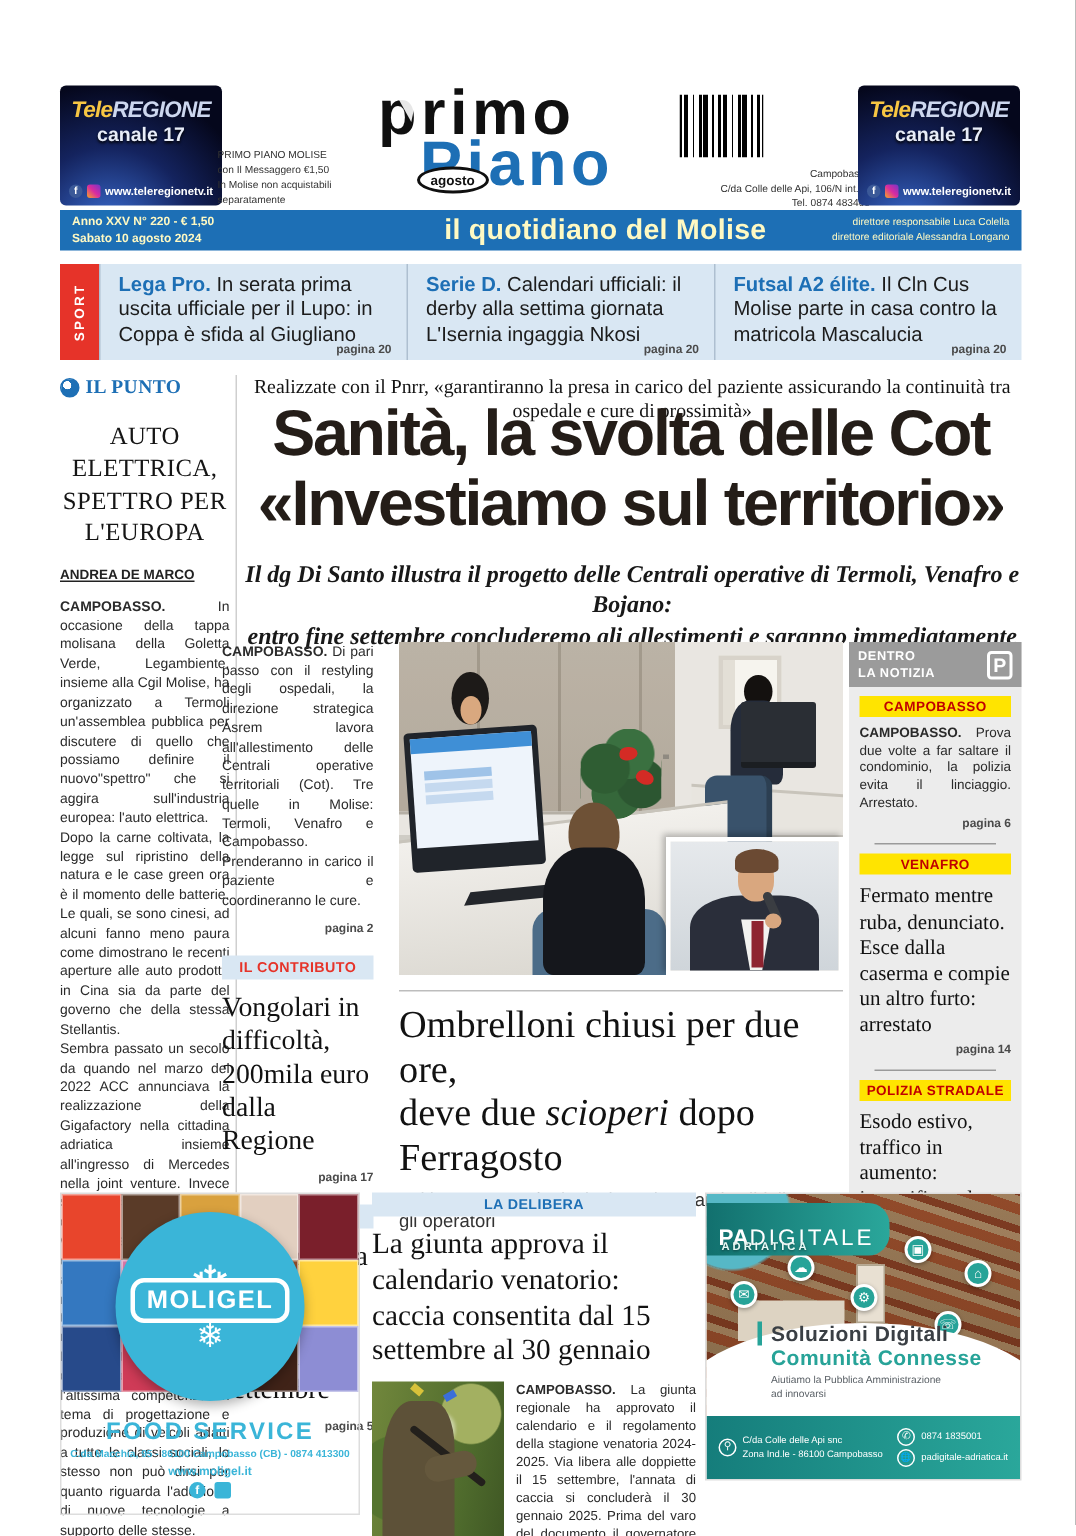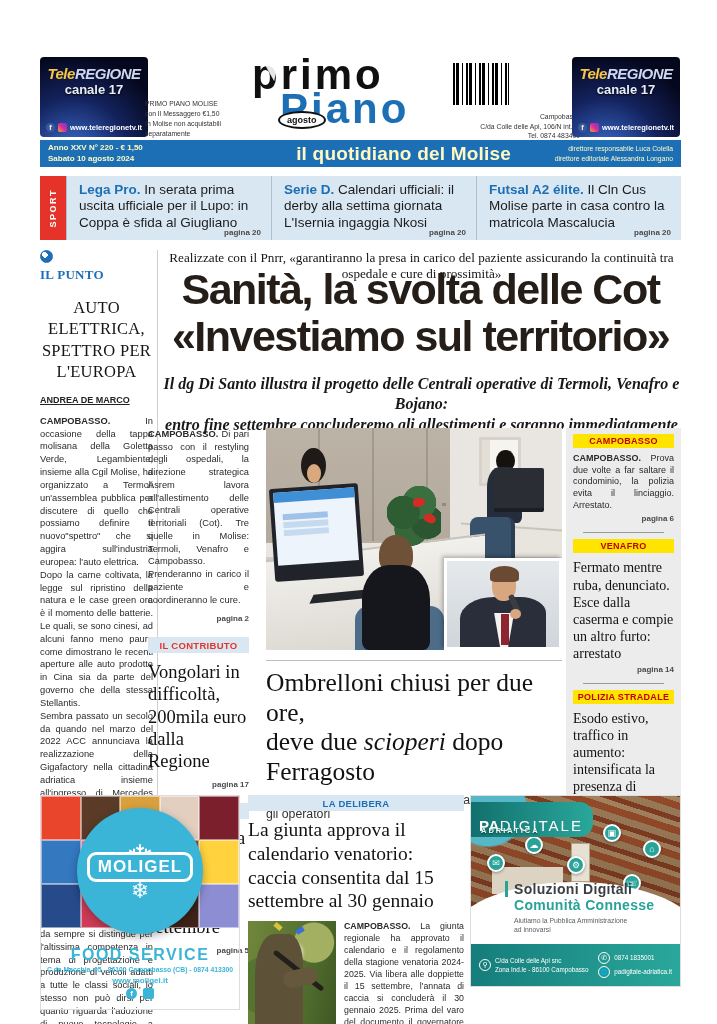--- a/index.html
+++ b/index.html
@@ -43,21 +43,21 @@
   .sport-tab span { writing-mode:vertical-rl; transform:rotate(180deg); font-size:9px; font-weight:bold; letter-spacing:1.5px; }
   .sport-item { flex:1; padding:6px 10px 3px 12px; position:relative; border-left:1px solid #aebfd0; }
   .sport-item:first-of-type { border-left:none; }
   .sport-item .txt { font-size:13.5px; line-height:1.22; color:#1c1c1c; }
   .sport-item .lead { color:#1d6fb5; font-weight:bold; }
   .pagina { font-size:8px; font-weight:bold; color:#4a4a4a; text-align:right; }
   .sport-item .pagina { position:absolute; right:10px; bottom:3px; }
 
   
   .punto { left:40px; top:250px; width:113px; }
-  .punto-head { display:flex; gap:4px;flex-direction:column; }
+  .punto-head { display:flex; align-items:center; gap:4px; }
   .punto-icon { width:13px; height:13px; border-radius:50%; background:radial-gradient(circle at 35% 35%, #fff 0 27%, #1d6fb5 28%); border:1.5px solid #1d6fb5; }
   .punto-head .lbl { font-family:"Liberation Serif", serif; font-weight:bold; font-size:13px; color:#1d6fb5; letter-spacing:0.3px; }
   .punto-title { margin-top:14px; font-family:"Liberation Serif", serif; font-size:16.5px; line-height:1.3; text-align:center; color:#151515; letter-spacing:0.3px; }
   .punto-author { margin-top:12px; font-size:9px; font-weight:bold; text-decoration:underline; color:#222; }
   .punto-body { margin-top:10px; font-size:9.3px; line-height:1.38; text-align:justify; color:#2a2a2a; }
   .punto-body .cb { font-weight:bold; }
   .punto-body p + p { margin-top:0; }
   .vline { left:157px; top:250px; width:1px; height:545px; background:#cfcfcf; }
 
   
@@ -347,20 +347,25 @@
   <div class="abs ombrelloni">
     <div class="omb-head">
       <div>Ombrelloni chiusi per due ore,</div>
       <div><span>deve due </span><span class="it">scioperi</span><span> dopo Ferragosto</span></div>
     </div>
     <div class="omb-sub">Ieri la protesta, alta l'adesione: bagnanti solidali con gli operatori</div>
     <div class="pagina">pagina 16</div>
   </div>
 
   <div class="abs dentro">
+    <div class="dentro-head">
+      <div class="lines">DENTRO
+LA NOTIZIA</div>
+      <div class="pmark">P</div>
+    </div>
 
     <div class="d-item">
       <div class="d-label">CAMPOBASSO</div>
       <div class="d-body"><span class="cb">CAMPOBASSO.</span><span> Prova due volte a far saltare il condominio, la polizia evita il linciaggio. Arrestato.</span></div>
       <div class="pagina">pagina 6</div>
     </div>
     <div class="d-sep"></div>
 
     <div class="d-item">
       <div class="d-label">VENAFRO</div>

